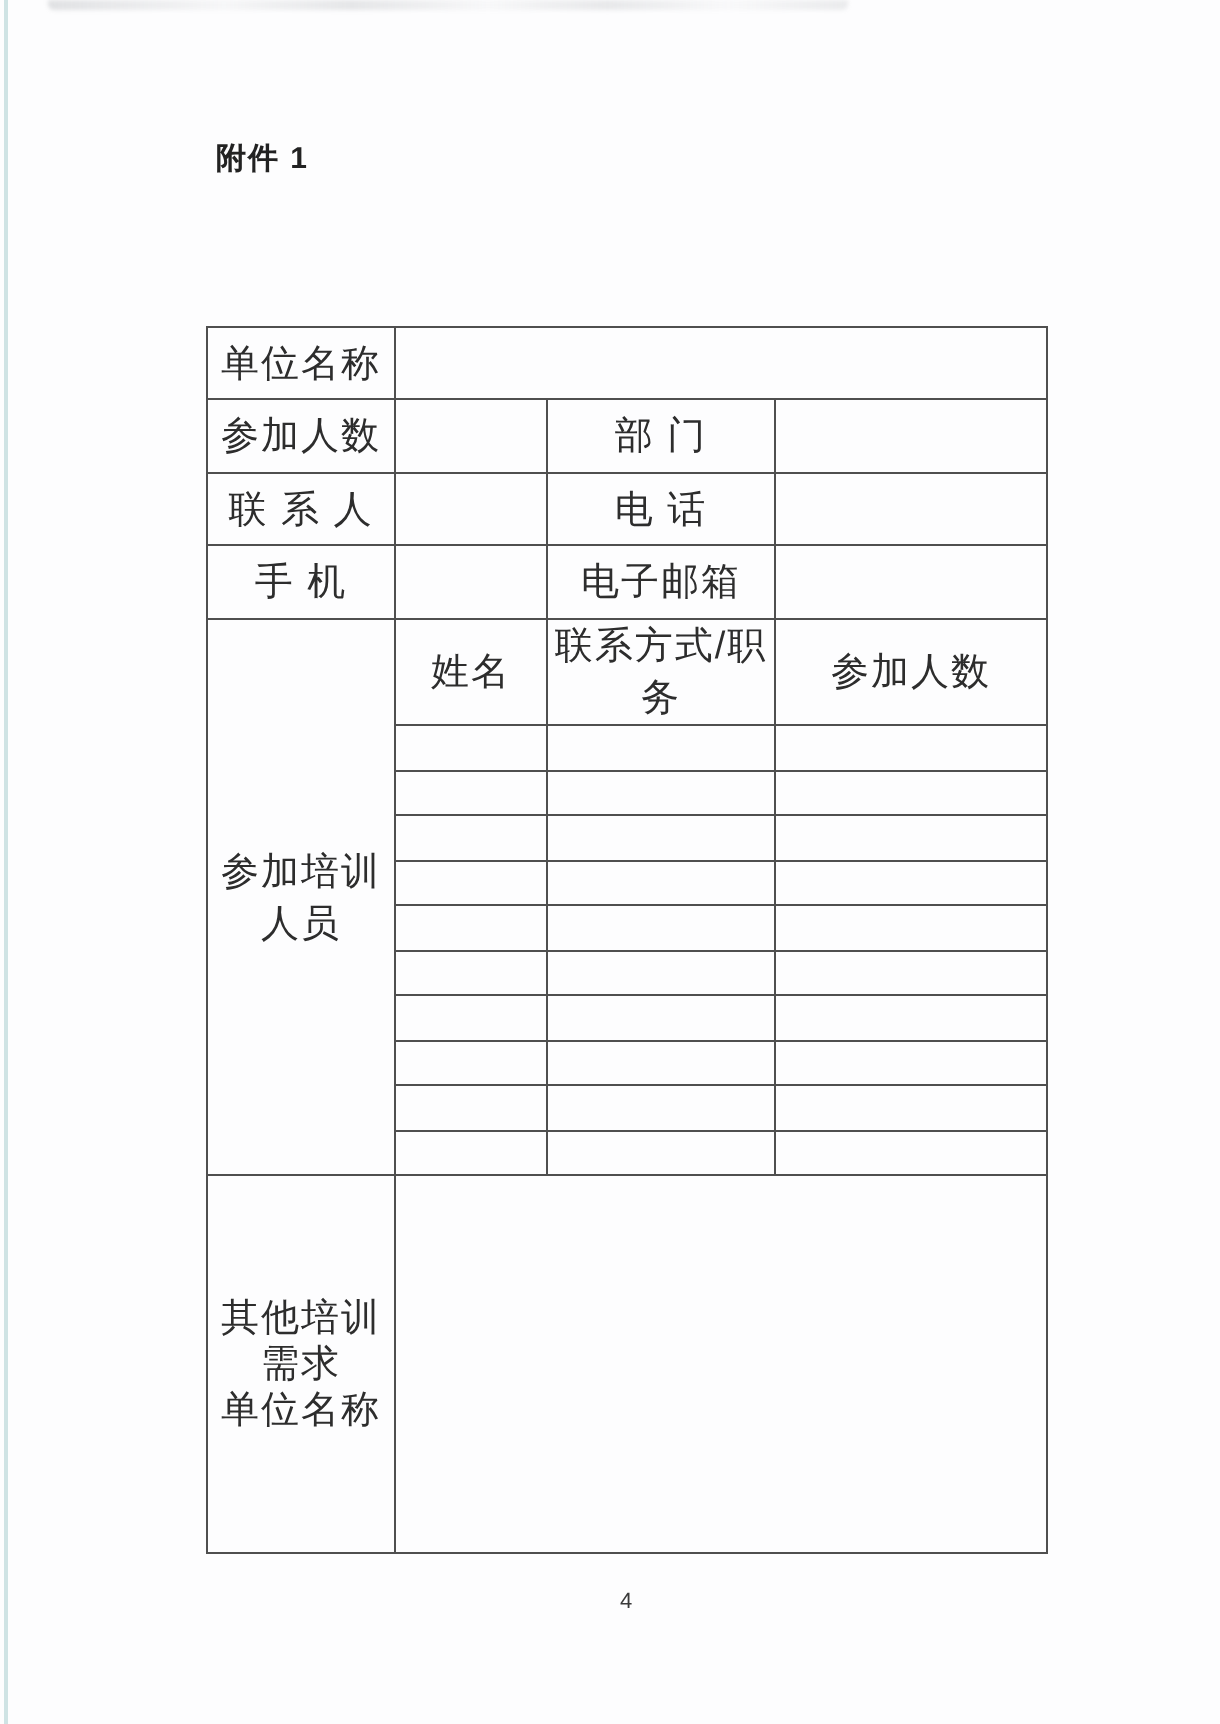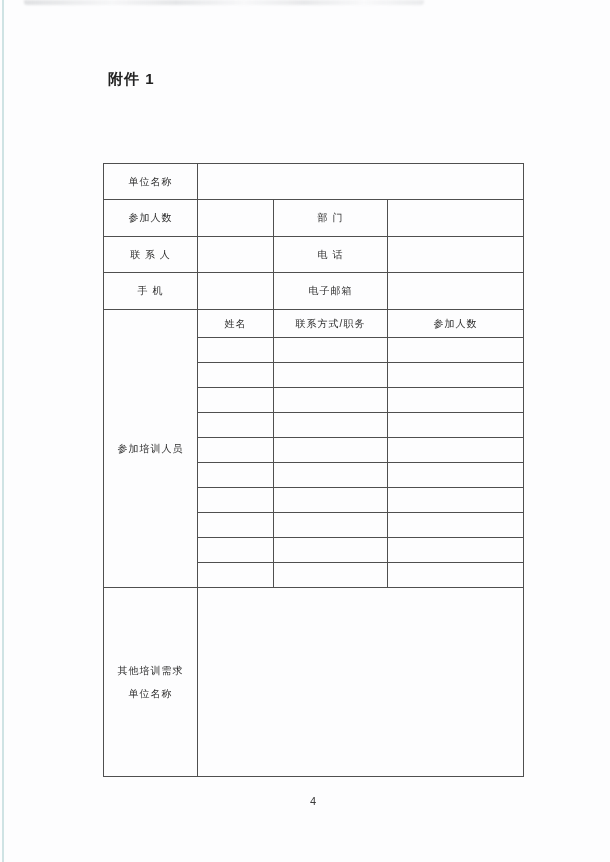--- a/index.html
+++ b/index.html
@@ -50,21 +50,21 @@
     padding-bottom:2px;
   }
   table.form{
     position:absolute;left:103px;top:163px;
     width:420px;height:614px;
     border-collapse:collapse;table-layout:fixed;
     background:transparent;
   }
   table.form td{
     border:1px solid var(--border);
-    font-size:10px;
+    font-size:19px;
     color:var(--text);
     text-align:center;vertical-align:middle;
     letter-spacing:1px;
     padding:0 2px;
     overflow:hidden;
   }
   .row-unit td{height:36px;}
   .row-count td{height:37px;}
   .row-contact td{height:36px;}
   .row-mobile td{height:37px;}

